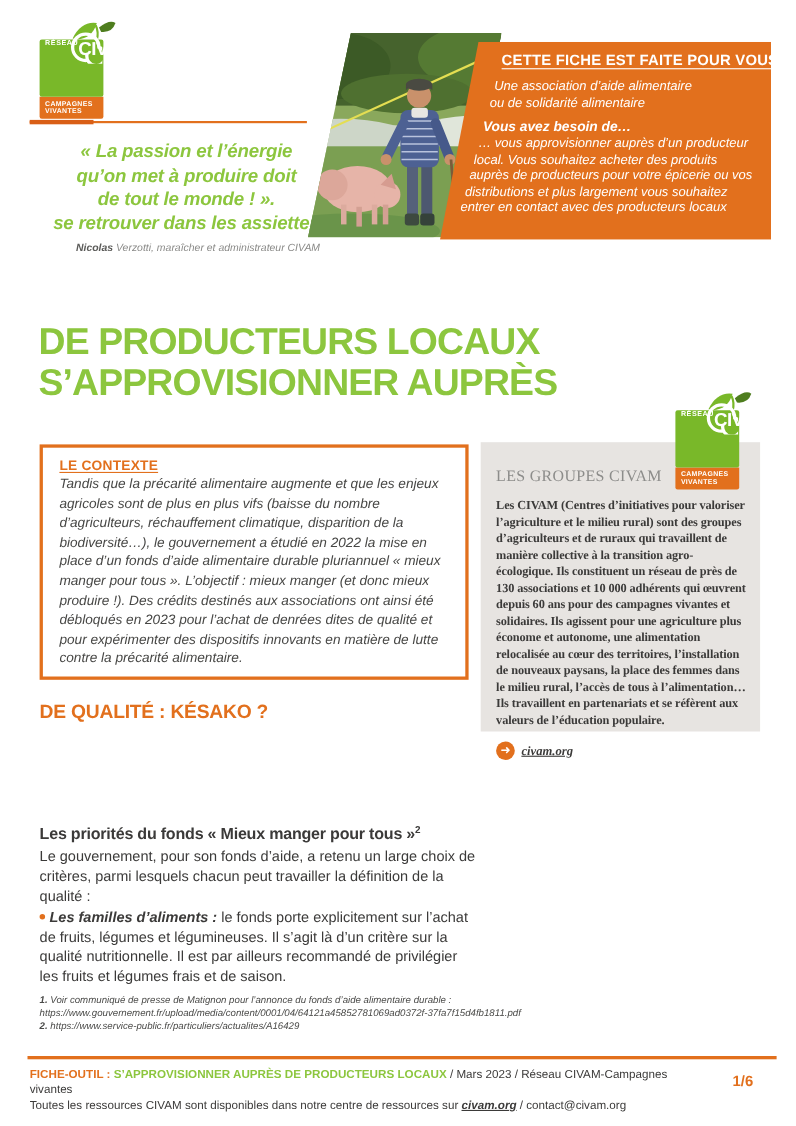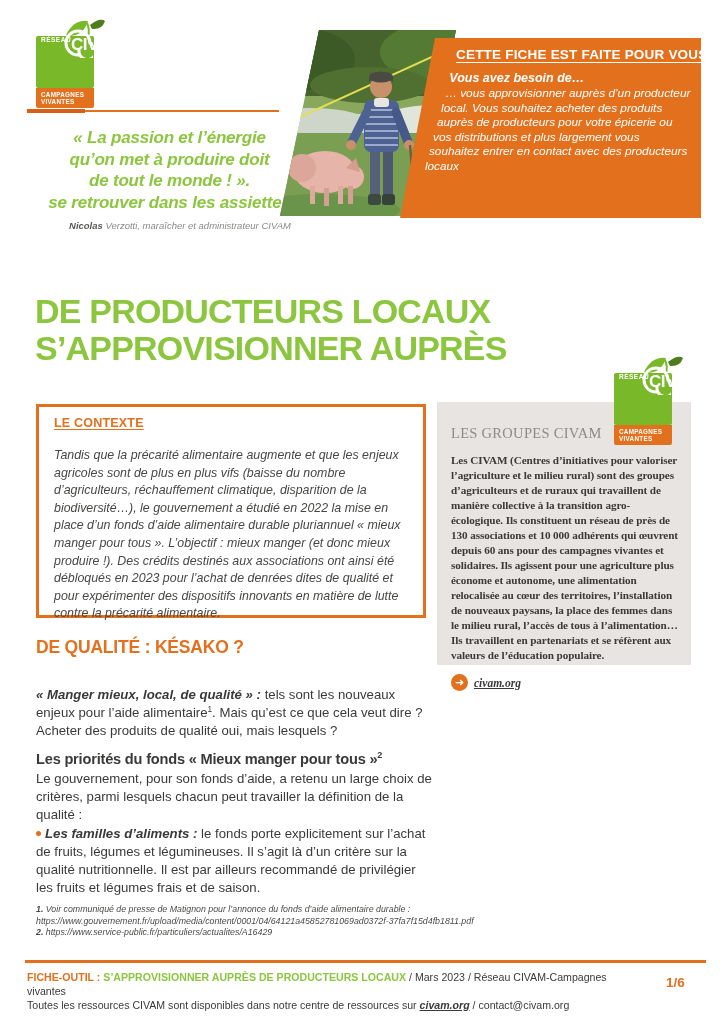--- a/index.html
+++ b/index.html
@@ -65,21 +65,21 @@
   .main-title { position:absolute; left:35px; top:293px; }
   .main-title div { color:#8cc63e; font-size:34px; font-weight:bold; letter-spacing:-.8px; line-height:37px; }
 
   
   .context-box {
     position:absolute; left:36px; top:404px; width:390px; height:214px;
     border:3px solid #e2701d; padding:9px 15px 0 15px; background:#fff;
   }
   .context-heading {
     color:#e2701d; font-size:12.5px; font-weight:bold; letter-spacing:.2px;
-    text-decoration:underline; text-underline-offset:2px; margin-bottom:17px;
+    text-decoration:underline; text-underline-offset:2px; margin-bottom:2px;
   }
   .context-body { font-size:12.4px; font-style:italic; line-height:17.6px; color:#474745; }
 
   
   .sidebar-box {
     position:absolute; left:437px; top:402px; width:254px; height:263px;
     background:#e7e4e1; padding:23px 13px 0 14px;font-family:Liberation Serif, serif;
   }
   .sidebar-heading { color:#8c8c8a; font-size:14.5px; letter-spacing:.3px; margin-bottom:11px; }
   .sidebar-body { font-size:11.2px; font-weight:bold; line-height:15px; color:#3b3a39; letter-spacing:-.1px; }
@@ -195,20 +195,22 @@
       <path d="M66 138 L76 128 L80 142 Z" fill="#d69c90"></path>
       <rect x="30" y="156" width="5" height="18" fill="#dcab9e"></rect>
       <rect x="44" y="158" width="5" height="18" fill="#d3a093"></rect>
       <rect x="58" y="156" width="5" height="18" fill="#dcab9e"></rect>
       <rect x="68" y="156" width="5" height="18" fill="#d3a093"></rect>
     </svg>
   </div>
 
   <div class="callout">
     <div class="callout-title">CETTE FICHE EST FAITE POUR VOUS !</div>
+    <div class="callout-text">Une association d’aide alimentaire
+ou de solidarité alimentaire</div>
     <div class="callout-label">Vous avez besoin de…</div>
     <div class="callout-text last">… vous approvisionner auprès d’un producteur local. Vous souhaitez acheter des produits auprès de producteurs pour votre épicerie ou vos distributions et plus largement vous souhaitez entrer en contact avec des producteurs locaux</div>
   </div>
 
   <div class="main-title">
     <div>DE PRODUCTEURS LOCAUX</div>
     <div>S’APPROVISIONNER AUPRÈS</div>
   </div>
 
   <div class="context-box">
@@ -239,21 +241,20 @@
       <div class="logo-name">CIVAM</div>
     </div>
     <div class="logo-tagline">CAMPAGNES
 VIVANTES</div>
   </div>
 
   <div class="circuit-heading">
     <div>DE QUALITÉ : KÉSAKO ?</div>
   </div>
 
-  <p class="intro-para"><span class="intro-lead">« Manger mieux, local, de qualité » :</span><span> tels sont les nouveaux enjeux pour l’aide alimentaire</span><sup>1</sup><span>. Mais qu’est ce que cela veut dire ? Acheter des produits de qualité oui, mais lesquels ?</span></p>
 
   <div class="priorities">
     <div class="priorities-heading"><span>Les priorités du fonds « Mieux manger pour tous »</span><sup>2</sup></div>
     <div class="priorities-body">Le gouvernement, pour son fonds d’aide, a retenu un large choix de critères, parmi lesquels chacun peut travailler la définition de la qualité :</div>
     <div class="bullet-para"><span class="bullet-dot"></span><span class="bullet-lead">Les familles d’aliments :</span><span> le fonds porte explicitement sur l’achat de fruits, légumes et légumineuses. Il s’agit là d’un critère sur la qualité nutritionnelle. Il est par ailleurs recommandé de privilégier les fruits et légumes frais et de saison.</span></div>
   </div>
 
   <div class="footnotes">
     <div><span class="fn-num">1.</span><span> Voir communiqué de presse de Matignon pour l’annonce du fonds d’aide alimentaire durable : https://www.gouvernement.fr/upload/media/content/0001/04/64121a45852781069ad0372f-37fa7f15d4fb1811.pdf</span></div>
     <div><span class="fn-num">2.</span><span> https://www.service-public.fr/particuliers/actualites/A16429</span></div>

